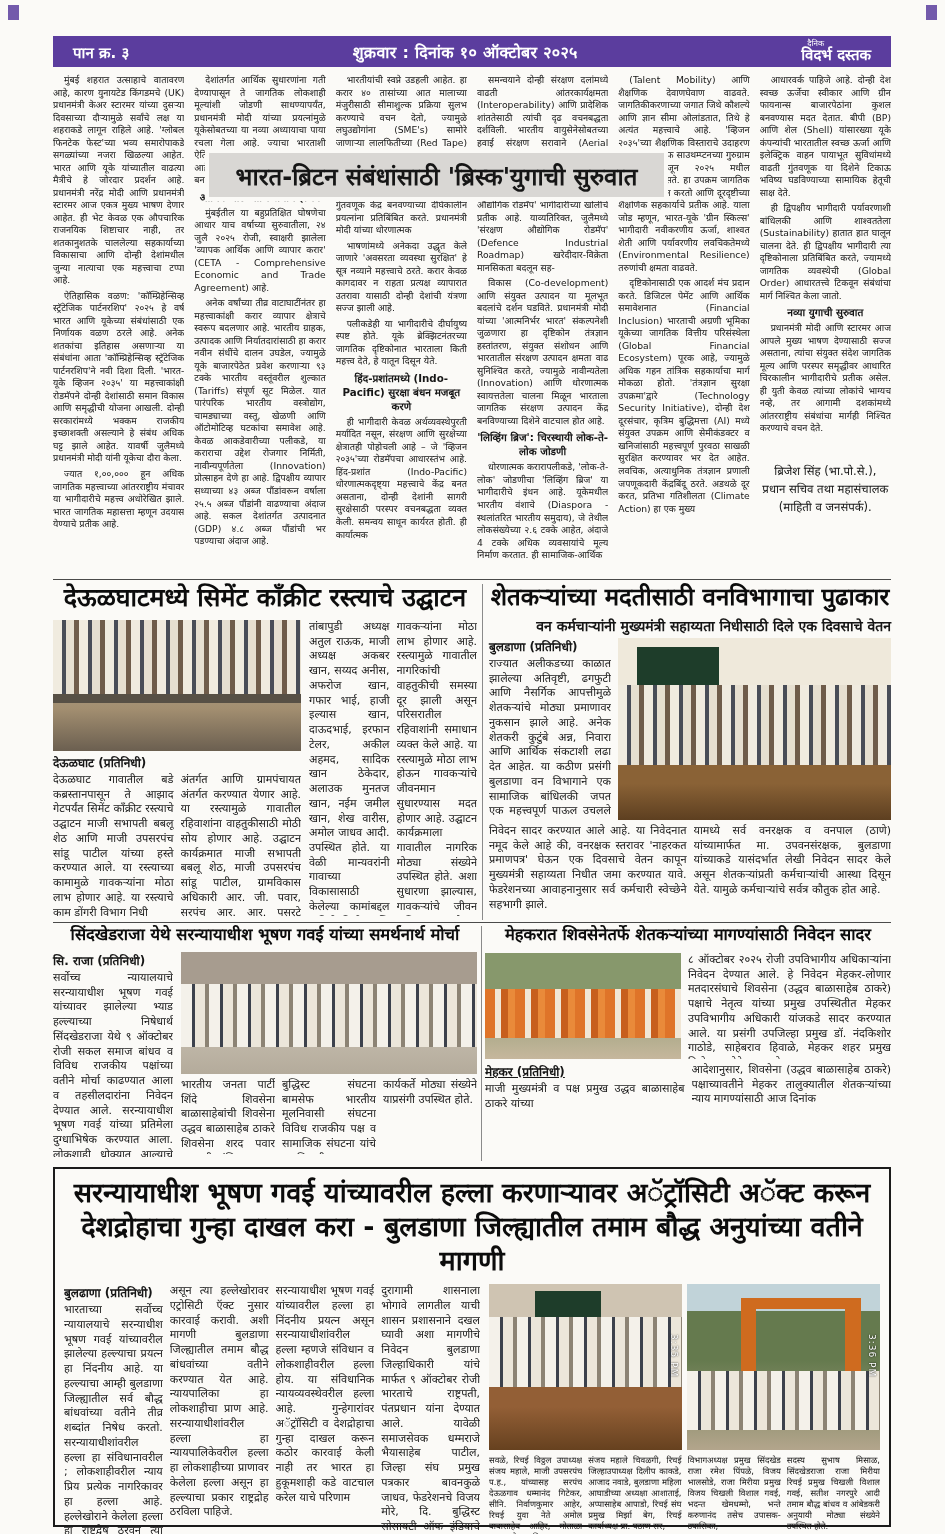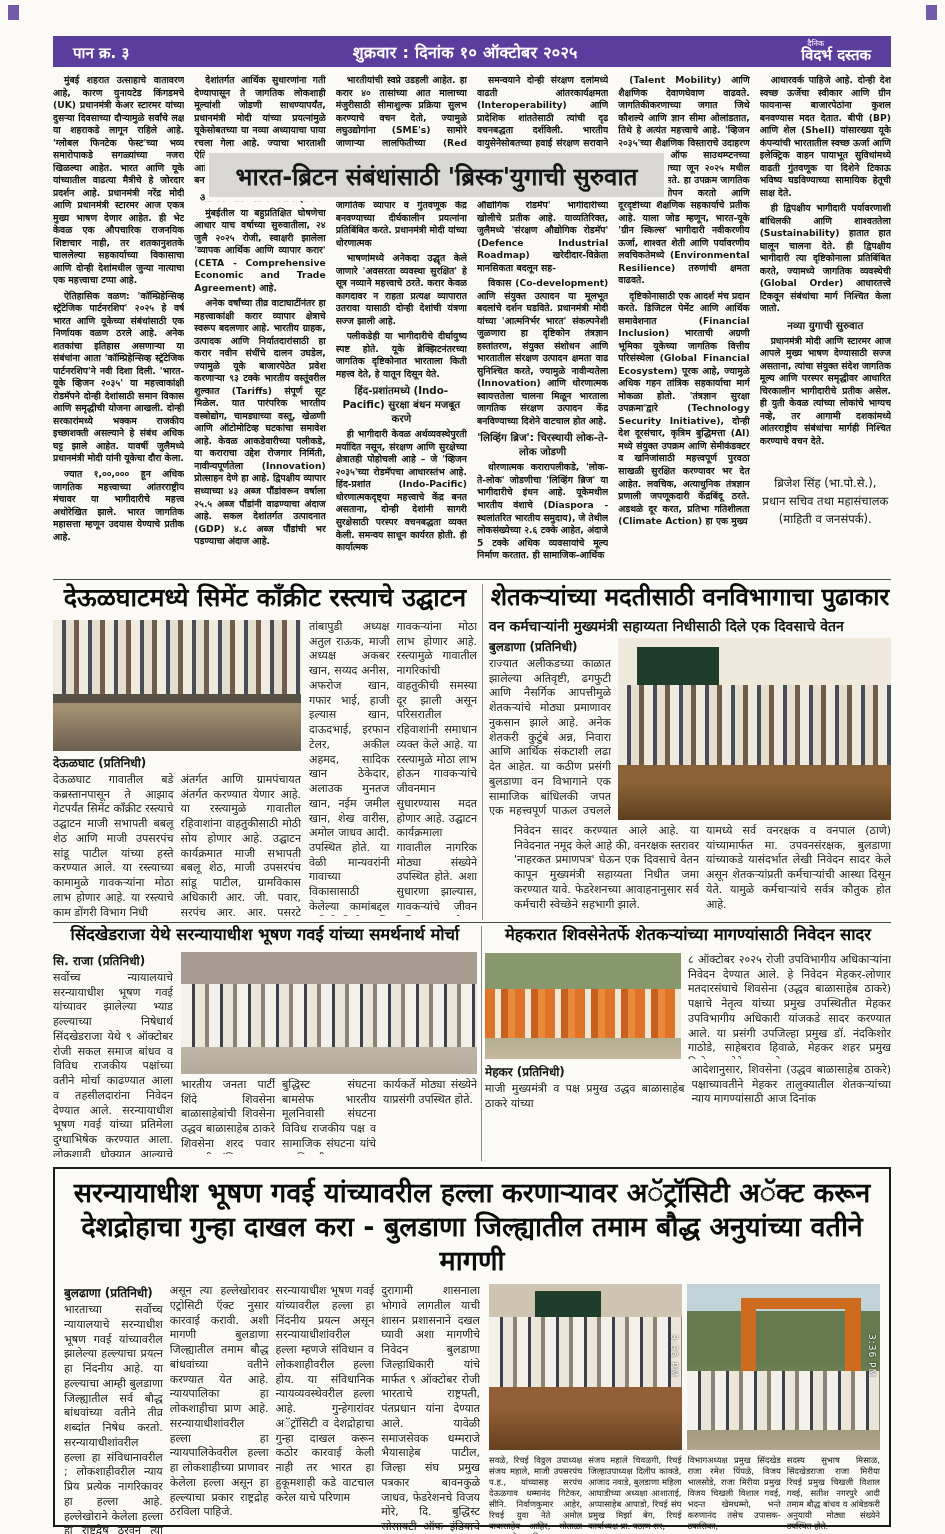--- a/index.html
+++ b/index.html
@@ -14,21 +14,21 @@
           padding:0 20px;box-sizing:border-box;}
   .topbar .pageno{font-size:15px;font-weight:bold;}
   .topbar .pdate{font-size:16px;font-weight:bold;letter-spacing:.3px;}
   .masthead{text-align:center;line-height:1;}
   .masthead .m-small{font-size:8px;display:block;text-align:left;margin-left:6px;}
   .masthead .m-big{font-size:15px;font-weight:bold;display:block;}
   
   .lead{position:absolute;left:53px;top:74px;width:838px;height:503px;display:flex;gap:10px;}
   .tcol{flex:1;font-size:9.2px;line-height:1.36;text-align:justify;overflow:hidden;}
   .blk{margin:0 0 3px;}
-  .blk.p{text-indent:11px;font-weight:bold;}
+  .blk.p{text-indent:11px;}
   .blk.h{font-weight:bold;text-align:center;font-size:10.3px;margin:3px 0;}
   .blk.sig{font-weight:normal;text-align:center;font-size:11.5px;line-height:1.55;
            white-space:pre-line;margin-top:28px;}
   .lead-band{position:absolute;left:205px;top:149px;width:455px;height:44px;background:#d9d7d4;
              display:flex;align-items:center;justify-content:center;font-size:24px;font-weight:bold;
              z-index:5;border:4px solid var(--paper);box-sizing:content-box;}
   
   .hrule{position:absolute;left:53px;width:838px;height:1px;background:#4a4a4a;}
   .vrule{position:absolute;width:1px;background:#8a8a8a;}
   
@@ -56,21 +56,21 @@
   .board{position:absolute;background:#1e3d2a;}
   
   .art-deul{position:absolute;left:53px;top:584px;width:424px;height:336px;}
   .art-deul .headline{font-size:25px;height:34px;}
   .deul-body{display:flex;gap:8px;margin-top:2px;}
   .deul-left{width:248px;}
   .deul-right{flex:1;}
   
   .art-forest{position:absolute;left:489px;top:584px;width:402px;height:336px;}
   .art-forest .headline{font-size:24px;height:32px;}
-  .art-forest .subhead{font-weight:bold;text-align:left;font-size:14px;height:20px;}
+  .art-forest .subhead{font-weight:bold;text-align:right;font-size:14px;height:20px;}
   .forest-body{display:flex;gap:7px;margin-top:2px;}
   .forest-lead{width:122px;}
   
   .art-sind{position:absolute;left:53px;top:926px;width:424px;height:235px;}
   .art-sind .headline{font-size:16.5px;height:24px;}
   .sind-body{display:flex;gap:8px;margin-top:2px;}
   .sind-lead{width:120px;}
   .sind-right{flex:1;display:flex;flex-direction:column;gap:4px;}
   
   .art-mehkar{position:absolute;left:485px;top:926px;width:406px;height:235px;}
@@ -142,21 +142,21 @@
         </div>
 
       <div class="tcol">
 
           <p class="blk p">समन्वयाने दोन्ही संरक्षण दलांमध्ये वाढती आंतरकार्यक्षमता (Interoperability) आणि प्रादेशिक शांततेसाठी त्यांची दृढ वचनबद्धता दर्शविली. भारतीय वायुसेनेसोबतच्या हवाई संरक्षण सरावाने (Aerial Defence Exercise) या सहकार्याला पूरक बनवले. त्रि-सेवा समन्वय (Tri-service coordination) या 'संरक्षण औद्योगिक रोडमॅप' भागीदारीच्या खोलीचे प्रतीक आहे. याव्यतिरिक्त, जुलैमध्ये 'संरक्षण औद्योगिक रोडमॅप' (Defence Industrial Roadmap) खरेदीदार-विक्रेता मानसिकता बदलून सह-</p>
 
           <p class="blk p">विकास (Co-development) आणि संयुक्त उत्पादन या मूलभूत बदलांचे दर्शन घडविते. प्रधानमंत्री मोदी यांच्या 'आत्मनिर्भर भारत' संकल्पनेशी जुळणारा हा दृष्टिकोन तंत्रज्ञान हस्तांतरण, संयुक्त संशोधन आणि भारतातील संरक्षण उत्पादन क्षमता वाढ सुनिश्चित करते, ज्यामुळे नावीन्यतेला (Innovation) आणि धोरणात्मक स्वायत्ततेला चालना मिळून भारताला जागतिक संरक्षण उत्पादन केंद्र बनविण्याच्या दिशेने वाटचाल होत आहे.</p>
 
           <p class="blk h">'लिव्हिंग ब्रिज': चिरस्थायी लोक-ते-लोक जोडणी</p>
 
-          <p class="blk p">धोरणात्मक करारापलीकडे, 'लोक-ते-लोक' जोडणीचा 'लिव्हिंग ब्रिज' या भागीदारीचे इंधन आहे. यूकेमधील भारतीय वंशाचे (Diaspora - स्थलांतरित भारतीय समुदाय), जे तेथील लोकसंख्येच्या २.६ टक्के आहेत, अंदाजे 5 टक्के अधिक व्यवसायांचे मूल्य निर्माण करतात. ही सामाजिक-आर्थिक</p>
+          <p class="blk p">धोरणात्मक करारापलीकडे, 'लोक-ते-लोक' जोडणीचा 'लिव्हिंग ब्रिज' या भागीदारीचे इंधन आहे. यूकेमधील भारतीय वंशाचे (Diaspora - स्थलांतरित भारतीय समुदाय), जे तेथील लोकसंख्येच्या २.६ टक्के आहेत, अंदाजे 4 टक्के अधिक व्यवसायांचे मूल्य निर्माण करतात. ही सामाजिक-आर्थिक</p>
         </div>
 
       <div class="tcol">
 
           <p class="blk p">(Talent Mobility) आणि शैक्षणिक देवाणघेवाण वाढवते. जागतिकीकरणाच्या जगात जिथे कौशल्ये आणि ज्ञान सीमा ओलांडतात, तिथे हे अत्यंत महत्त्वाचे आहे. 'व्हिजन २०३५'च्या शैक्षणिक विस्ताराचे उदाहरण युनिव्हर्सिटी ऑफ साउथम्प्टनच्या गुरुग्राम कॅम्पसच्या जून २०२५ मधील उद्घाटनातून दिसते. हा उपक्रम जागतिक प्रतिभेचे संगोपन करतो आणि दूरदृष्टीच्या शैक्षणिक सहकार्याचे प्रतीक आहे. याला जोड म्हणून, भारत-यूके 'ग्रीन स्किल्स' भागीदारी नवीकरणीय ऊर्जा, शाश्वत शेती आणि पर्यावरणीय लवचिकतेमध्ये (Environmental Resilience) तरुणांची क्षमता वाढवते.</p>
 
           <p class="blk p">दृष्टिकोनासाठी एक आदर्श मंच प्रदान करते. डिजिटल पेमेंट आणि आर्थिक समावेशनात (Financial Inclusion) भारताची अग्रणी भूमिका यूकेच्या जागतिक वित्तीय परिसंस्थेला (Global Financial Ecosystem) पूरक आहे, ज्यामुळे अधिक गहन तांत्रिक सहकार्याचा मार्ग मोकळा होतो. 'तंत्रज्ञान सुरक्षा उपक्रमा'द्वारे (Technology Security Initiative), दोन्ही देश दूरसंचार, कृत्रिम बुद्धिमत्ता (AI) मध्ये संयुक्त उपक्रम आणि सेमीकंडक्टर व खनिजांसाठी महत्त्वपूर्ण पुरवठा साखळी सुरक्षित करण्यावर भर देत आहेत. लवचिक, अत्याधुनिक तंत्रज्ञान प्रणाली जपणूकदारी केंद्रबिंदू ठरते. अडथळे दूर करत, प्रतिभा गतिशीलता (Climate Action) हा एक मुख्य</p>
         </div>
 
       <div class="tcol">
@@ -209,21 +209,21 @@
     <div class="forest-body">
       <div class="forest-lead">
         <div class="byline" style="margin-top:0;">बुलडाणा (प्रतिनिधी)</div>
         <p class="body" style="height:162px;">राज्यात अलीकडच्या काळात झालेल्या अतिवृष्टी, ढगफुटी आणि नैसर्गिक आपत्तीमुळे शेतकऱ्यांचे मोठ्या प्रमाणावर नुकसान झाले आहे. अनेक शेतकरी कुटुंबे अन्न, निवारा आणि आर्थिक संकटाशी लढा देत आहेत. या कठीण प्रसंगी बुलडाणा वन विभागाने एक सामाजिक बांधिलकी जपत एक महत्त्वपूर्ण पाऊल उचलले आहे. बुलडाणा वन विभागातील वनरक्षक व वनपाल कर्मचाऱ्यांनी आपले एक दिवसाचे वेतन मुख्यमंत्री सहाय्यता निधीस देण्याचा निर्णय घेतला आहे.</p>
       </div>
       <div class="photo ph-forest" style="flex:1;height:182px;">
         <div class="board" style="left:7%;top:5%;width:30%;height:24%;"></div>
         <div class="crowd" style="top:26%;height:44%;"></div>
       </div>
     </div>
-    <div class="cols" style="height:92px;margin-top:4px;margin-left:25px;">
+    <div class="cols" style="height:92px;margin-top:4px;">
 
     <p class="body">निवेदन सादर करण्यात आले आहे. या निवेदनात नमूद केले आहे की, वनरक्षक स्तरावर 'नाहरकत प्रमाणपत्र' घेऊन एक दिवसाचे वेतन कापून मुख्यमंत्री सहाय्यता निधीत जमा करण्यात यावे. फेडरेशनच्या आवाहनानुसार सर्व कर्मचारी स्वेच्छेने सहभागी झाले.</p>
         <p class="body">यामध्ये सर्व वनरक्षक व वनपाल (ठाणे) यांच्यामार्फत मा. उपवनसंरक्षक, बुलडाणा यांच्याकडे यासंदर्भात लेखी निवेदन सादर केले असून शेतकऱ्यांप्रती कर्मचाऱ्यांची आस्था दिसून येते. यामुळे कर्मचाऱ्यांचे सर्वत्र कौतुक होत आहे.</p>
       </div>
   </div>
 
   <div class="hrule" style="top:922px;"></div>
 
   <div class="art-sind">
     <div class="headline">सिंदखेडराजा येथे सरन्यायाधीश भूषण गवई यांच्या समर्थनार्थ मोर्चा</div>
@@ -249,21 +249,21 @@
   <div class="art-mehkar">
     <div class="headline">मेहकरात शिवसेनेतर्फे शेतकऱ्यांच्या मागण्यांसाठी निवेदन सादर</div>
     <div class="meh-body">
       <div class="photo ph-mehkar" style="width:196px;height:106px;">
         <div class="crowd saffron" style="top:34%;height:46%;"></div>
       </div>
       <p class="body" style="flex:1;height:106px;">८ ऑक्टोबर २०२५ रोजी उपविभागीय अधिकाऱ्यांना निवेदन देण्यात आले. हे निवेदन मेहकर-लोणार मतदारसंघाचे शिवसेना (उद्धव बाळासाहेब ठाकरे) पक्षाचे नेतृत्व यांच्या प्रमुख उपस्थितीत मेहकर उपविभागीय अधिकारी यांजकडे सादर करण्यात आले. या प्रसंगी उपजिल्हा प्रमुख डॉ. नंदकिशोर गाठोडे, साहेबराव हिवाळे, मेहकर शहर प्रमुख वियोग गाठोडे, युवा सेना तालुका व शहर प्रमुख, तालुका संघटक निंबाजी पांडव, गोपाल गायकवाड, संतोष लाड, साहेबराव हिवाळे, प्रणित मिसे तसेच पदाधिकारी आणि शिवसैनिक मोठ्या संख्येने उपस्थित होते.</p>
     </div>
     <div class="cols" style="margin-top:4px;height:64px;">
       <div>
-        <div class="byline" style="margin-top:0;">मेहकर (प्रतिनिधी)</div>
+        <div class="byline" style="margin-top:0;text-decoration:underline;">मेहकर (प्रतिनिधी)</div>
         <p class="body">माजी मुख्यमंत्री व पक्ष प्रमुख उद्धव बाळासाहेब ठाकरे यांच्या</p>
       </div>
       <p class="body">आदेशानुसार, शिवसेना (उद्धव बाळासाहेब ठाकरे) पक्षाच्यावतीने मेहकर तालुक्यातील शेतकऱ्यांच्या न्याय मागण्यांसाठी आज दिनांक</p>
     </div>
   </div>
 
   <div class="art-bottom">
     <div class="headline">सरन्यायाधीश भूषण गवई यांच्यावरील हल्ला करणाऱ्यावर अॅट्रॉसिटी अॅक्ट करून</div>
     <div class="headline">देशद्रोहाचा गुन्हा दाखल करा - बुलडाणा जिल्ह्यातील तमाम बौद्ध अनुयांच्या वतीने मागणी</div>
     <div class="bottom-body">

